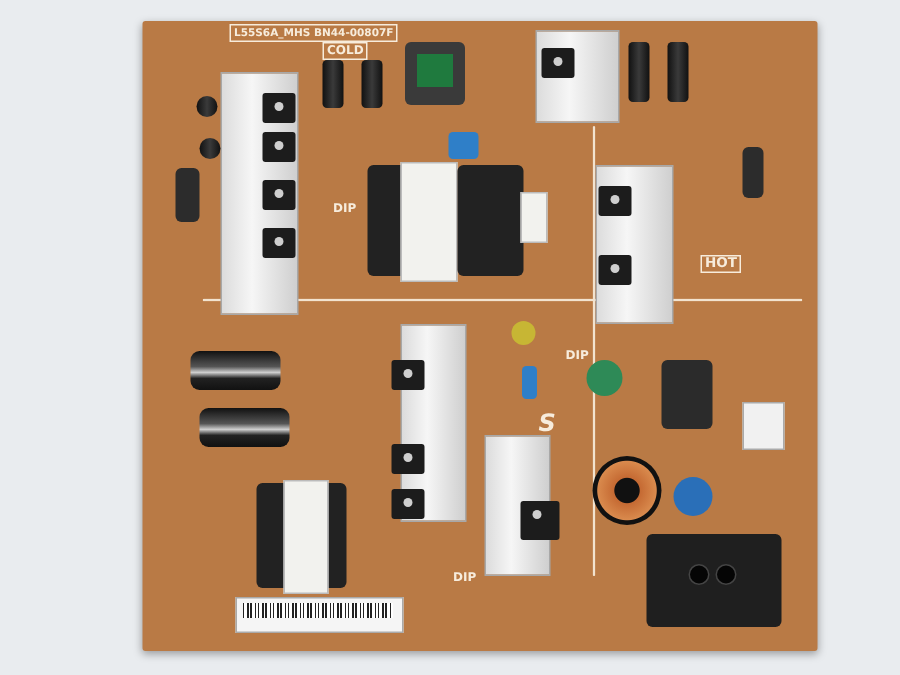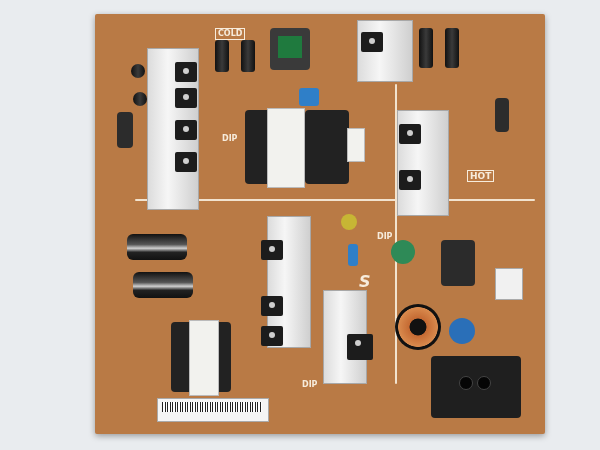--- a/index.html
+++ b/index.html
@@ -21,20 +21,21 @@
   .conn{position:absolute;background:#f1f1f1;border:1px solid #aaa;}
   .barcode{position:absolute;background:repeating-linear-gradient(90deg,#222 0 1px,#fff 1px 3px,#222 3px 4px,#fff 4px 5px);}
 </style>
 </head>
 <body>
 
 <div class="abs" style="left:0;top:0;width:600px;height:450px;"></div>
 
 <div class="abs pcb">
 
+  <div class="lbl" style="left:58px;top:2px;font-size:7px;">L55S6A_MHS BN44-00807F</div>
   <div class="lbl" style="left:120px;top:14px;">COLD</div>
   <div class="lbl" style="left:372px;top:156px;font-size:9px;">HOT</div>
   <div class="lbl" style="left:125px;top:120px;border:none;">DIP</div>
   <div class="lbl" style="left:205px;top:366px;border:none;">DIP</div>
   <div class="lbl" style="left:280px;top:218px;border:none;">DIP</div>
   <div class="abs" style="left:264px;top:258px;color:#f7ecdc;font-size:16px;font-style:italic;font-weight:bold;">S</div>
 
   <div class="silk" style="left:40px;top:185px;width:400px;height:0;border-width:2px 0 0 0;"></div>
   <div class="silk" style="left:300px;top:70px;width:0;height:300px;border-width:0 0 0 2px;"></div>
 

